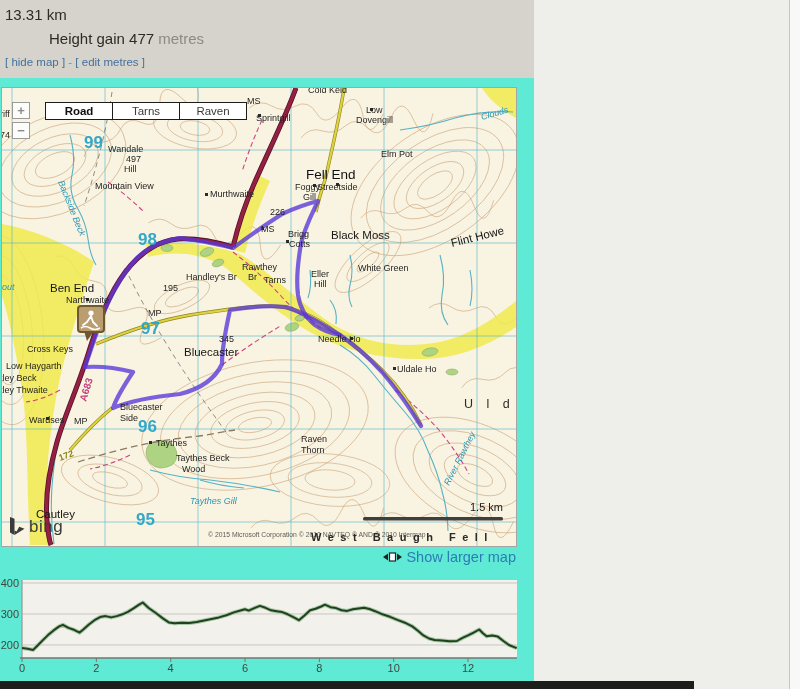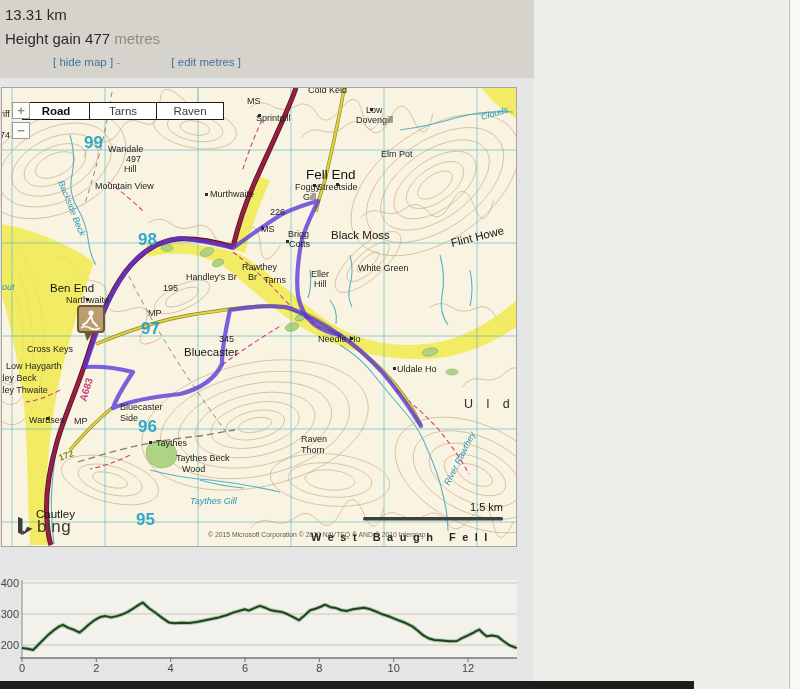--- a/index.html
+++ b/index.html
@@ -1,31 +1,31 @@
 <!DOCTYPE html>
 <html><head>
 <meta charset="utf-8">
 <style>
   html,body{margin:0;padding:0;background:#fff;font-family:"Liberation Sans",sans-serif;}
-  .page{position:relative;width:800px;height:689px;overflow:hidden;background:#e5e5e5;}
+  .page{position:relative;width:800px;height:689px;overflow:hidden;background:#5eead4;}
   .right-panel{position:absolute;left:534px;top:0;width:266px;height:689px;background:#eeeeeb;}
   .edge-strip{position:absolute;left:789px;top:0;width:11px;height:689px;background:#f8f8f6;border-left:1px solid #c4c4c2;}
   .topbar{position:absolute;left:0;top:0;width:534px;height:78px;background:#d6d3cc;padding:6px 0 0 5px;box-sizing:border-box;}
   .dist{font-size:15px;color:#2b2b28;}
-  .hg{font-size:15px;color:#2b2b28;margin-top:7px;}
+  .hg{font-size:15px;color:#2b2b28;margin-top:7px;margin-left:44px;}
   .hg .muted{color:#8b8a84;}
   .links{margin-top:9px;font-size:11.5px;color:#8b8a84;}
-  .links a{color:#44719e;text-decoration:none;cursor:pointer;margin-left:48px;}
+  .links a{color:#44719e;text-decoration:none;cursor:pointer;}
   .map-wrap{position:absolute;left:1px;top:87px;width:514px;height:458px;border:1px solid #a5a5a3;background:#f9f3e2;}
-  .maptype{position:absolute;left:21px;top:14px;display:flex;}
+  .maptype{position:absolute;left:44px;top:14px;display:flex;}
   .maptype button{width:68px;height:18px;background:#fff;border:1px solid #1c1c1c;margin-left:-1px;font-size:11.5px;color:#3a3a3a;font-family:inherit;padding:0;cursor:pointer;}
   .maptype button.active{font-weight:bold;color:#101010;}
   .zoomctl{position:absolute;left:10px;top:14px;width:18px;}
   .zoomctl button{display:block;width:18px;height:17px;background:#fcfcfa;border:1px solid #9a9a98;color:#8a8a88;font-size:13px;line-height:1;padding:0;margin:0 0 3px 0;font-weight:bold;font-family:inherit;cursor:pointer;}
-  .bing{position:absolute;left:16px;top:429px;display:flex;align-items:flex-start;color:#3b3b39;font-size:17px;letter-spacing:.5px;}
+  .bing{position:absolute;left:8px;top:429px;display:flex;align-items:flex-start;color:#3b3b39;font-size:17px;letter-spacing:.5px;}
   .bing svg{margin-right:3px;}
   .larger{position:absolute;left:1px;top:549px;width:515px;text-align:right;font-size:14.5px;}
   .larger a{color:#2e7cb5;text-decoration:none;cursor:pointer;}
   .ric{display:inline-block;vertical-align:-2px;margin-right:4px;}
   #chart-svg{position:absolute;left:0;top:576px;}
   .bottom-bar{position:absolute;left:0;top:681px;width:694px;height:8px;background:#1d1d1b;}
   svg text{font-family:"Liberation Sans",sans-serif;}
   .lbl-small{font-size:9px;fill:#1f1f1d;}
   .lbl-place{font-size:11.5px;fill:#161614;}
   .lbl-fell{font-size:13.5px;fill:#111;}
@@ -346,20 +346,29 @@
 
     <div class="bing">
       <svg width="16" height="19" viewBox="0 0 16 19">
         <polygon points="0,0 4.5,1.7 4.5,18 0,15.5" fill="#3b3b39"></polygon>
         <polygon points="4.5,18 14.5,11.8 9.2,9.7 6.6,14.6 4.5,13.4" fill="#3b3b39"></polygon>
       </svg>
       <span>bing</span>
     </div>
   </div>
 
+  <div class="larger">
+    <span class="ric">
+      <svg width="19" height="14" viewBox="0 0 19 14">
+        <path d="M0,7 L5,3.5 L5,10.5 Z" fill="#222"></path>
+        <rect x="6.5" y="3" width="6" height="8" fill="#fff" stroke="#222" stroke-width="1.2"></rect>
+        <path d="M19,7 L14,3.5 L14,10.5 Z" fill="#222"></path>
+      </svg>
+    </span><a>Show larger map</a>
+  </div>
 
   <svg id="chart-svg" width="520" height="100" viewBox="0 576 520 100">
       <rect x="22" y="580" width="495" height="78" fill="#f3f1ec"></rect>
       <line x1="22" y1="644.98" x2="517" y2="644.98" stroke="#c9c6c1" stroke-width="1"></line>
       <line x1="22" y1="613.98" x2="517" y2="613.98" stroke="#c9c6c1" stroke-width="1"></line>
       <line x1="22" y1="582.98" x2="517" y2="582.98" stroke="#c9c6c1" stroke-width="1"></line>
       <line x1="22" y1="580" x2="22" y2="658" stroke="#9b9894" stroke-width="1.2"></line>
       <line x1="20" y1="658" x2="517" y2="658" stroke="#77746f" stroke-width="1.6"></line>
       <line x1="22" y1="658" x2="22" y2="662" stroke="#77746f" stroke-width="1"></line>
       <text x="22" y="672" text-anchor="middle" class="tick">0</text>

